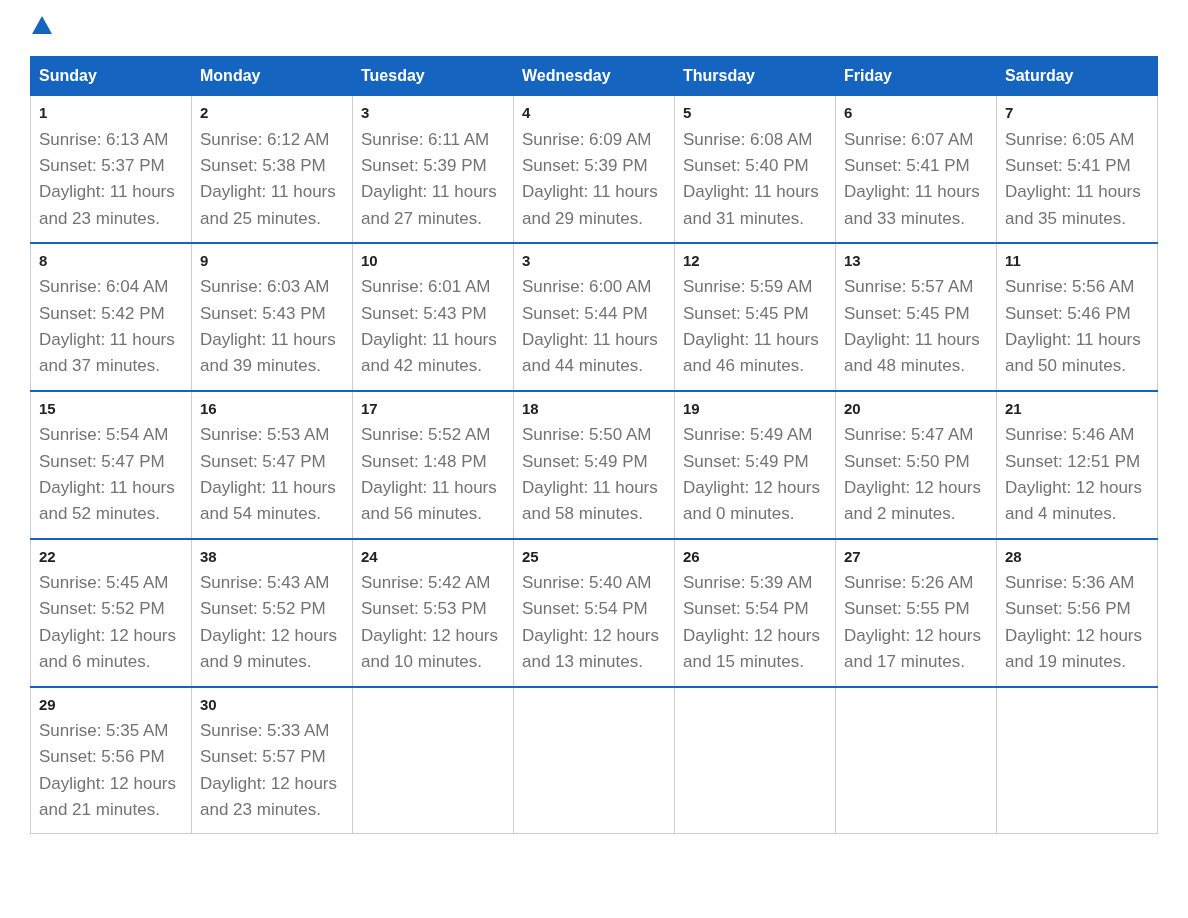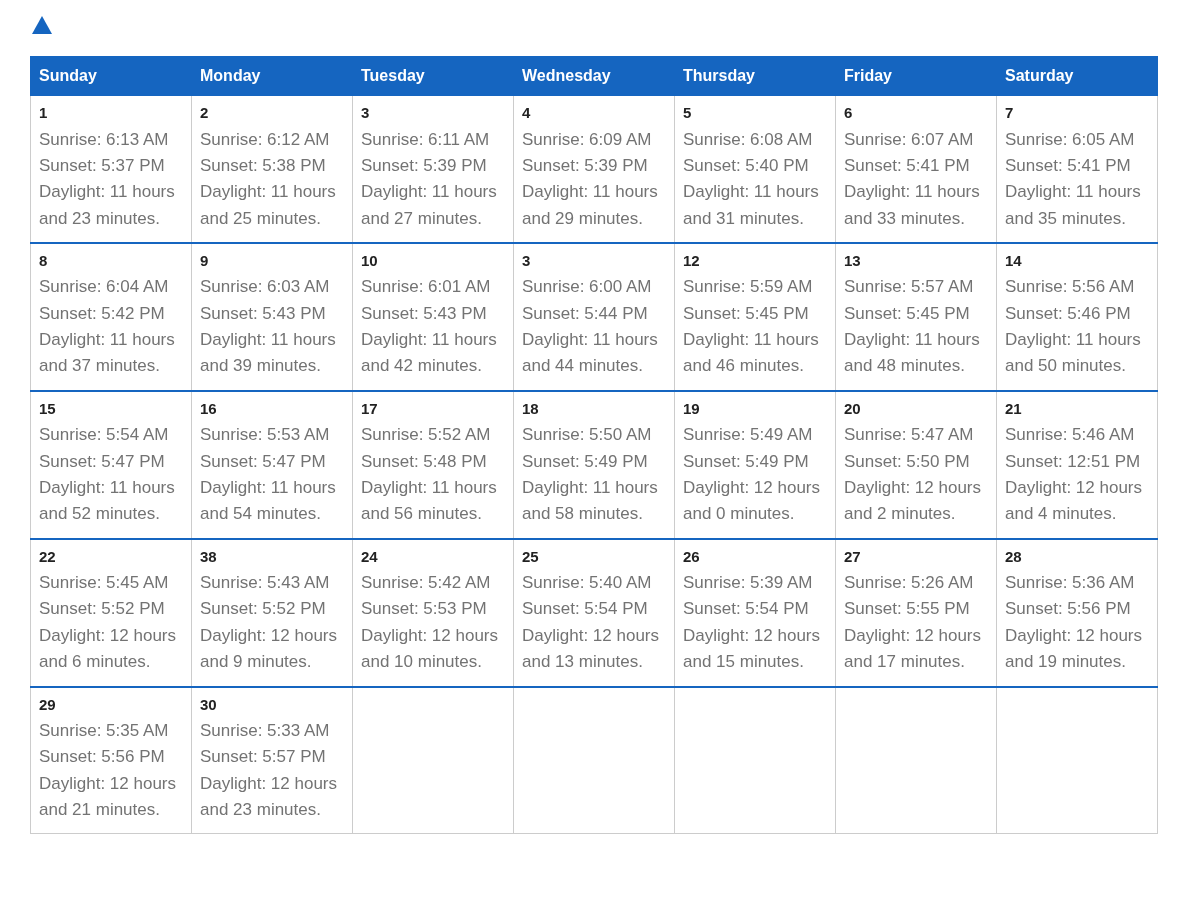--- a/index.html
+++ b/index.html
@@ -186,36 +186,36 @@
         </td>
         <td>
           <span class="day-number">12</span>
           <div class="day-info"><span>Sunrise: 5:59 AM</span><br><span>Sunset: 5:45 PM</span><br><span>Daylight: 11 hours</span><br><span>and 46 minutes.</span></div>
         </td>
         <td>
           <span class="day-number">13</span>
           <div class="day-info"><span>Sunrise: 5:57 AM</span><br><span>Sunset: 5:45 PM</span><br><span>Daylight: 11 hours</span><br><span>and 48 minutes.</span></div>
         </td>
         <td>
-          <span class="day-number">14</span>
+          <span class="day-number">11</span>
           <div class="day-info"><span>Sunrise: 5:56 AM</span><br><span>Sunset: 5:46 PM</span><br><span>Daylight: 11 hours</span><br><span>and 50 minutes.</span></div>
         </td>
       </tr>
       <tr class="row-separator">
         <td>
           <span class="day-number">15</span>
           <div class="day-info"><span>Sunrise: 5:54 AM</span><br><span>Sunset: 5:47 PM</span><br><span>Daylight: 11 hours</span><br><span>and 52 minutes.</span></div>
         </td>
         <td>
           <span class="day-number">16</span>
           <div class="day-info"><span>Sunrise: 5:53 AM</span><br><span>Sunset: 5:47 PM</span><br><span>Daylight: 11 hours</span><br><span>and 54 minutes.</span></div>
         </td>
         <td>
           <span class="day-number">17</span>
-          <div class="day-info"><span>Sunrise: 5:52 AM</span><br><span>Sunset: 5:48 PM</span><br><span>Daylight: 11 hours</span><br><span>and 56 minutes.</span></div>
+          <div class="day-info"><span>Sunrise: 5:52 AM</span><br><span>Sunset: 1:48 PM</span><br><span>Daylight: 11 hours</span><br><span>and 56 minutes.</span></div>
         </td>
         <td>
           <span class="day-number">18</span>
           <div class="day-info"><span>Sunrise: 5:50 AM</span><br><span>Sunset: 5:49 PM</span><br><span>Daylight: 11 hours</span><br><span>and 58 minutes.</span></div>
         </td>
         <td>
           <span class="day-number">19</span>
           <div class="day-info"><span>Sunrise: 5:49 AM</span><br><span>Sunset: 5:49 PM</span><br><span>Daylight: 12 hours</span><br><span>and 0 minutes.</span></div>
         </td>
         <td>

